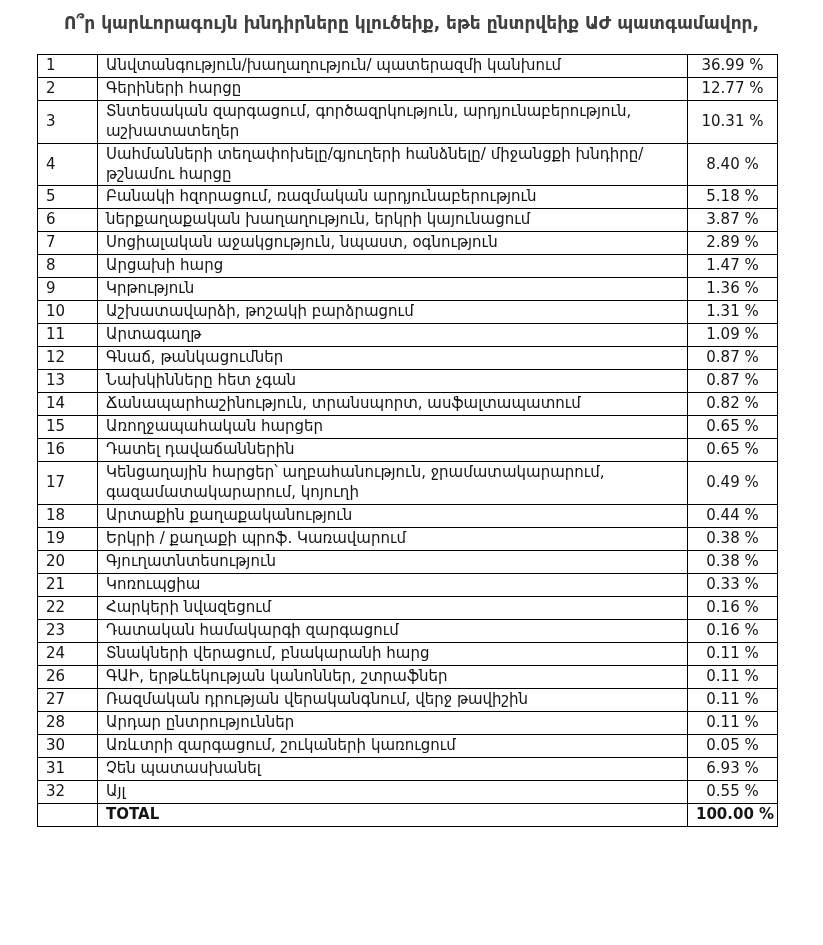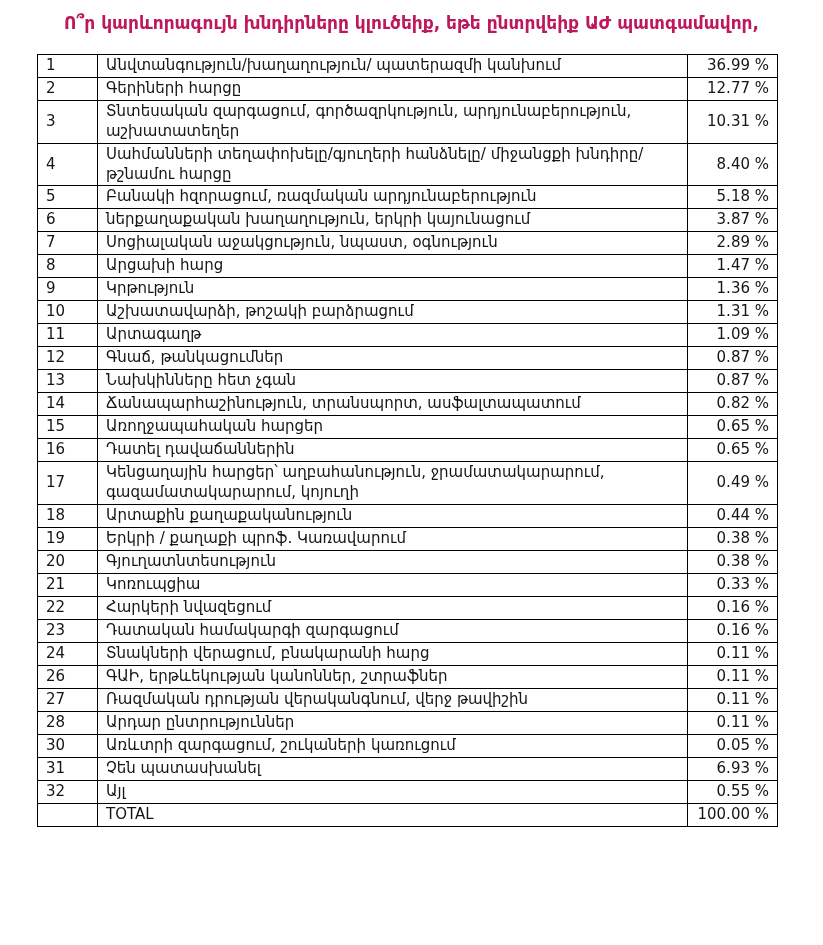--- a/index.html
+++ b/index.html
@@ -13,21 +13,21 @@
     font-family: "DejaVu Sans", "Liberation Sans", sans-serif;
     color: #1b1b1b;
     overflow: hidden;
   }
   .page-title {
     margin-top: 11px;
     text-align: center;
     font-weight: bold;
     font-size: 17px;
     line-height: 1.42;
-    color: #be185d;
+    color: #404040;
   }
   table.issues-table {
     border-collapse: collapse;
     table-layout: fixed;
     width: 740px;
     margin: 19px 0 0 37px;
   }
   table.issues-table td {
     border: 1px solid #000000;
     font-size: 15px;
@@ -38,26 +38,26 @@
     overflow: hidden;
   }
   table.issues-table tr {
     height: 23px;
   }
   td.num {
     text-align: left;
     padding-left: 11px;
   }
   td.pct {
-    text-align: right;
+    text-align: center;
     padding-right: 7px;
     white-space: nowrap;
   }
   tr.total-row td {
-    font-weight: normal;
+    font-weight: bold;
   }
 </style>
 </head>
 <body>
 
 <div>
 
   <div class="page-title">
     <div>Ո՞ր կարևորագույն խնդիրները կլուծեիք, եթե ընտրվեիք ԱԺ պատգամավոր,</div>
   </div>

